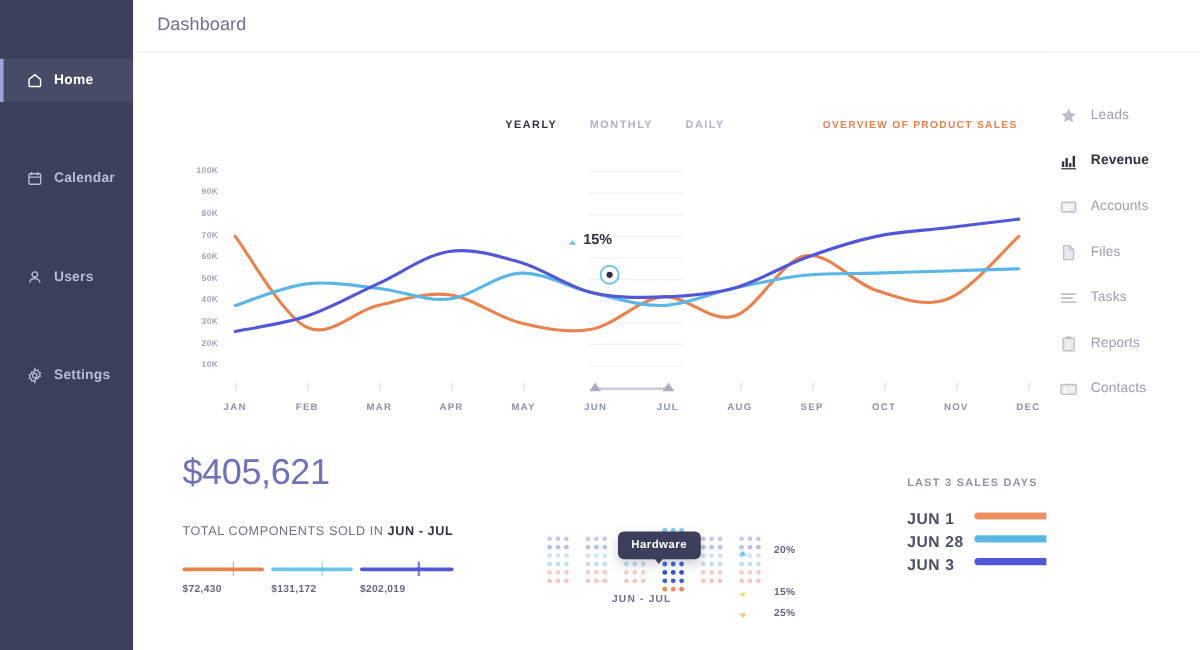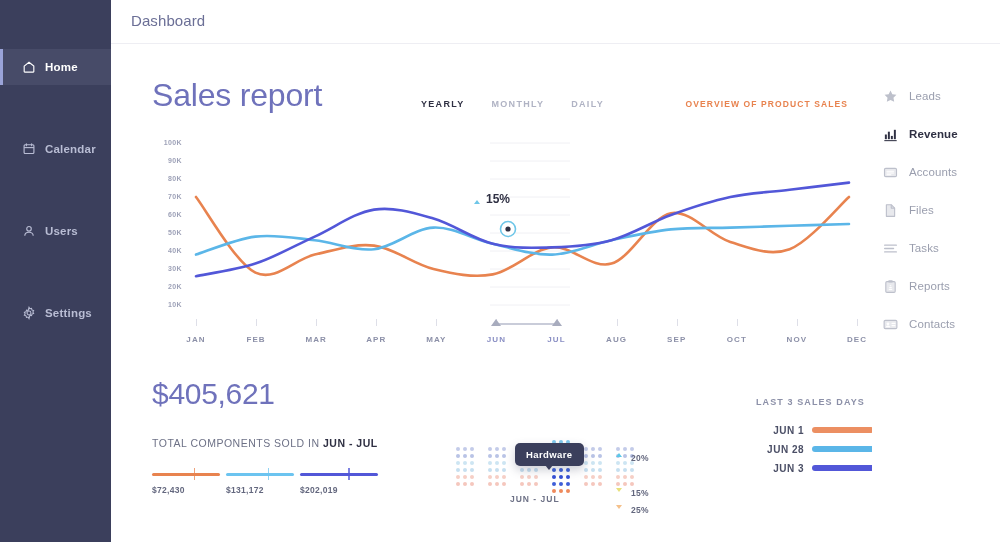--- a/index.html
+++ b/index.html
@@ -145,36 +145,36 @@
   .hw-tip::after {
     content: ""; position: absolute; left: 50%; bottom: -4px; margin-left: -4px;
     width: 0; height: 0; border-left: 4px solid transparent;
     border-right: 4px solid transparent; border-top: 5px solid #3b3f5c;
   }
   .dots-caption {
     position: absolute; left: 399px; top: 450px;
     font-size: 8.5px; font-weight: bold; color: #6d7186; letter-spacing: 1px;
   }
   .pct-legend { position: absolute; left: 505px; top: 361px; width: 70px; height: 70px; }
-  .pct-row { position: absolute; display: flex; align-items: flex-start; gap: 9px; }
+  .pct-row { position: absolute; display: flex; align-items: flex-end; gap: 23px; }
   .pct-tri { width: 0; height: 0; border-left: 3px solid transparent; border-right: 3px solid transparent; }
   .pct-tri.up { border-bottom: 4px solid currentColor; }
   .pct-tri.down { border-top: 4px solid currentColor; }
   .pct-txt { font-size: 8.5px; font-weight: bold; color: #63677e; letter-spacing: .3px; }
 
   
   .l3 { position: absolute; left: 645px; top: 353px; width: 280px; }
   .l3-title {
     position: absolute; left: 0; top: 0; font-size: 9px; font-weight: bold;
     color: #8c90a8; letter-spacing: 1.1px;
   }
   .l3-row { position: absolute; left: 0; width: 280px; height: 14px; }
   .l3-day {
-    position: absolute; left: 0; width: 48px; text-align: right; top: 2px;
-    font-size: 10px; font-weight: bold; color: #4b4f66; letter-spacing: .5px;
+    position: absolute; left: 0; width: 48px; text-align: left; top: 2px;
+    font-size: 13px; font-weight: bold; color: #4b4f66; letter-spacing: .5px;
   }
   .l3-bar { position: absolute; left: 56px; top: 4px; height: 6px; border-radius: 3px; }
   .l3-amt {
     position: absolute; right: 5px; top: 2px;
     font-size: 8.5px; font-weight: bold; color: #4b4f66; letter-spacing: .3px;
   }
 
   
   .r-sidebar { position: absolute; right: 0; top: 44px; width: 128px; height: 498px; background: #fff; }
   .r-item {
@@ -231,21 +231,20 @@
         </div>
       </div>
   </div>
 
   <div class="topbar">
     <div class="topbar-title">Dashboard</div>
   </div>
 
   <div class="main">
 
-    <div class="sales-title">Sales report</div>
 
     <div class="range-tabs" id="range-tabs">
         <div class="range-tab active">YEARLY</div>
         <div class="range-tab">MONTHLY</div>
         <div class="range-tab">DAILY</div>
       </div>
 
     <div class="overview-link">OVERVIEW OF PRODUCT SALES</div>
 
     <div class="chart-wrap">

